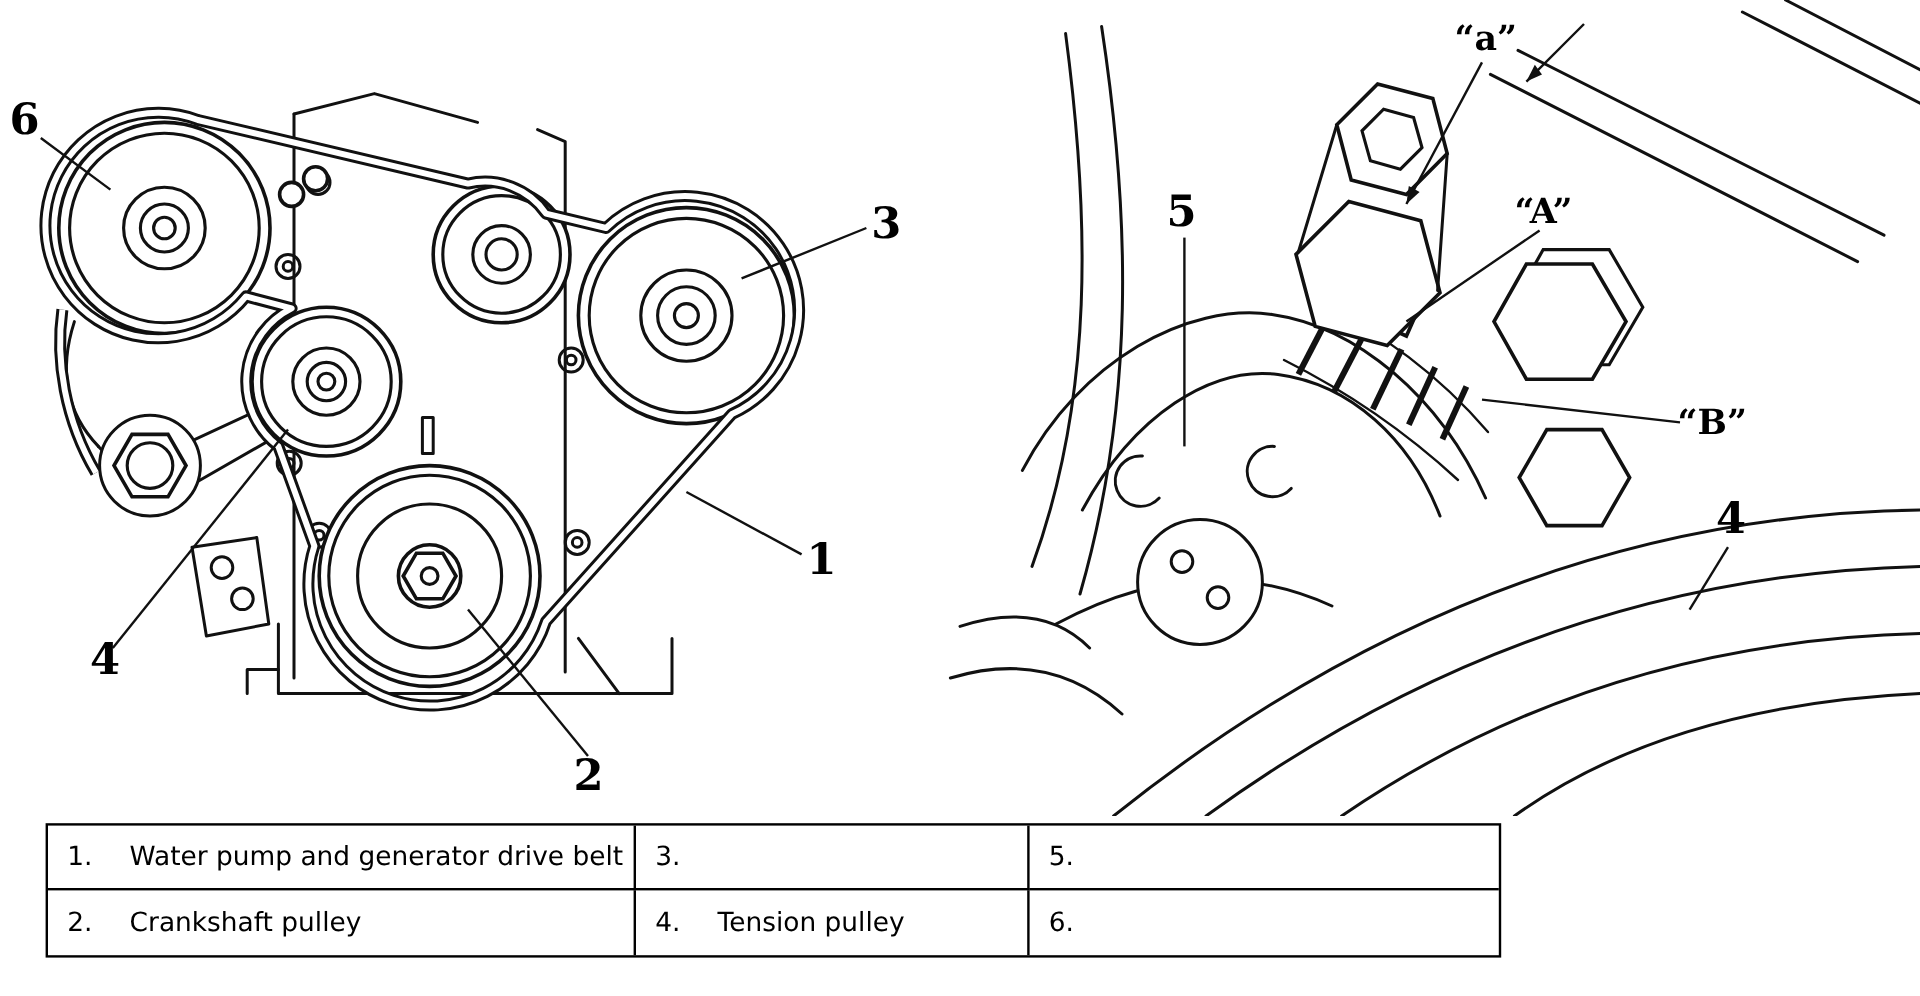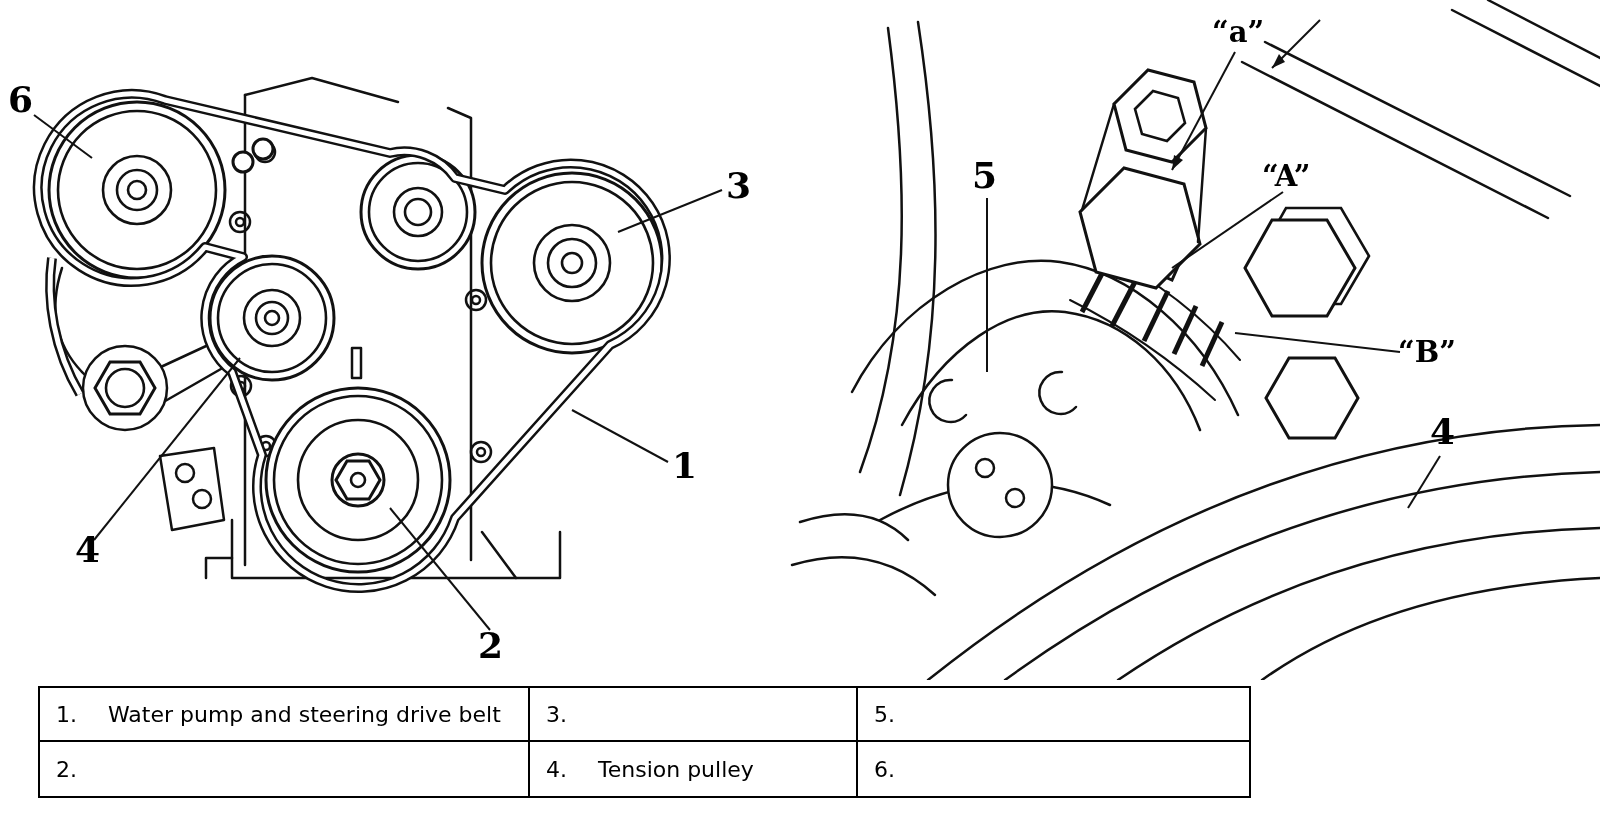--- a/index.html
+++ b/index.html
@@ -219,30 +219,31 @@
       <text class="mk" x="1262" y="186">“A”</text>
       <text class="mk" x="1398" y="362">“B”</text>
       <text class="num" x="1430" y="444">4</text>
       <text class="num" x="972" y="188">5</text>
     </g>
   </svg>
 
   <div class="legend">
     <div class="cell">
       <span class="cnum">1.</span>
-      <span class="clabel">Water pump and steering drive belt</span>
+      <span class="clabel">Water pump and generator drive belt</span>
     </div>
     <div class="cell">
       <span class="cnum">3.</span>
     </div>
     <div class="cell">
       <span class="cnum">5.</span>
     </div>
     <div class="cell">
       <span class="cnum">2.</span>
+      <span class="clabel">Crankshaft pulley</span>
     </div>
     <div class="cell">
       <span class="cnum">4.</span>
       <span class="clabel">Tension pulley</span>
     </div>
     <div class="cell">
       <span class="cnum">6.</span>
     </div>
   </div>
 

